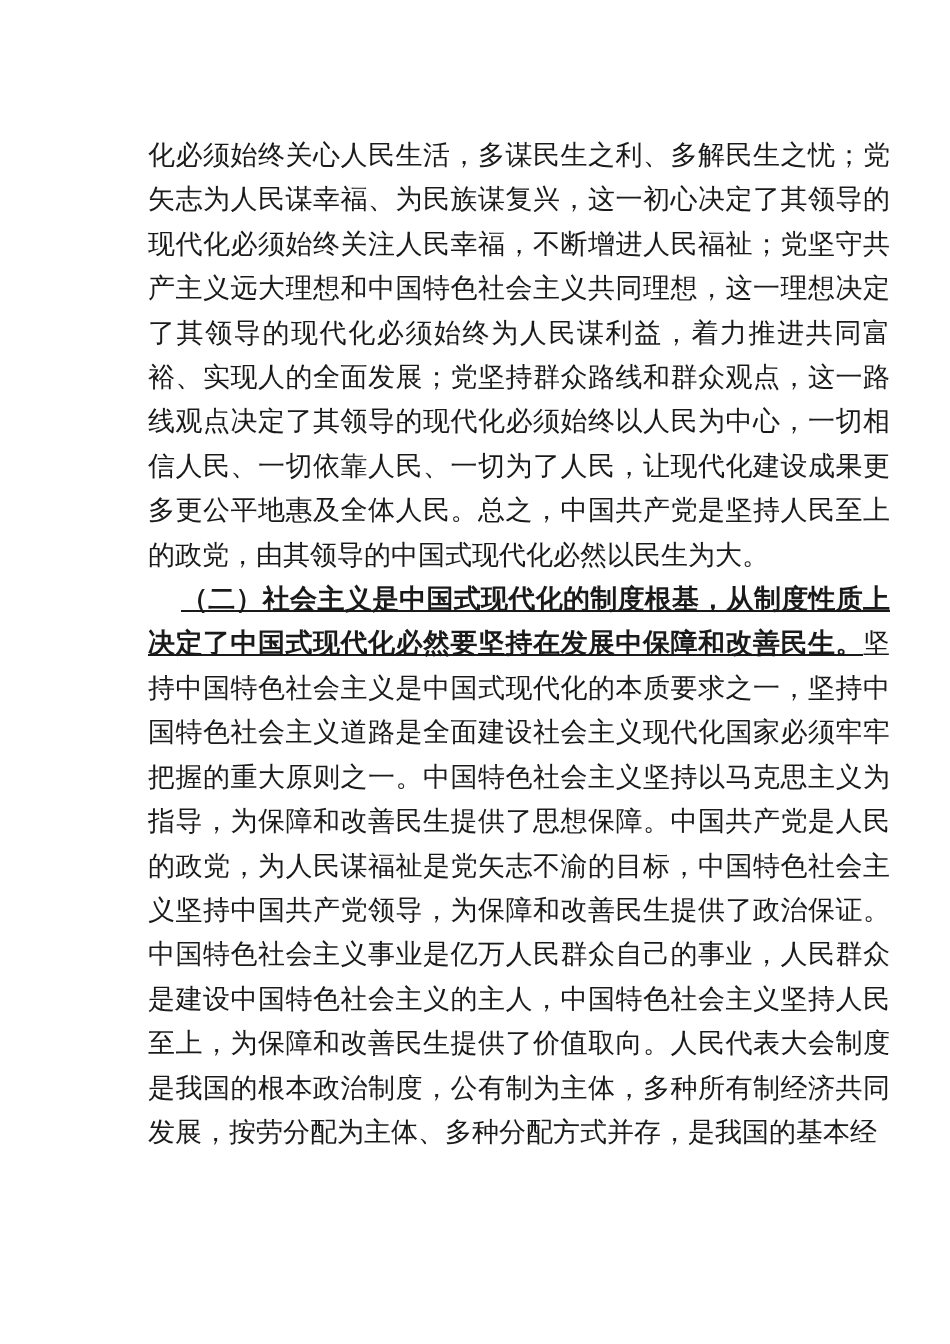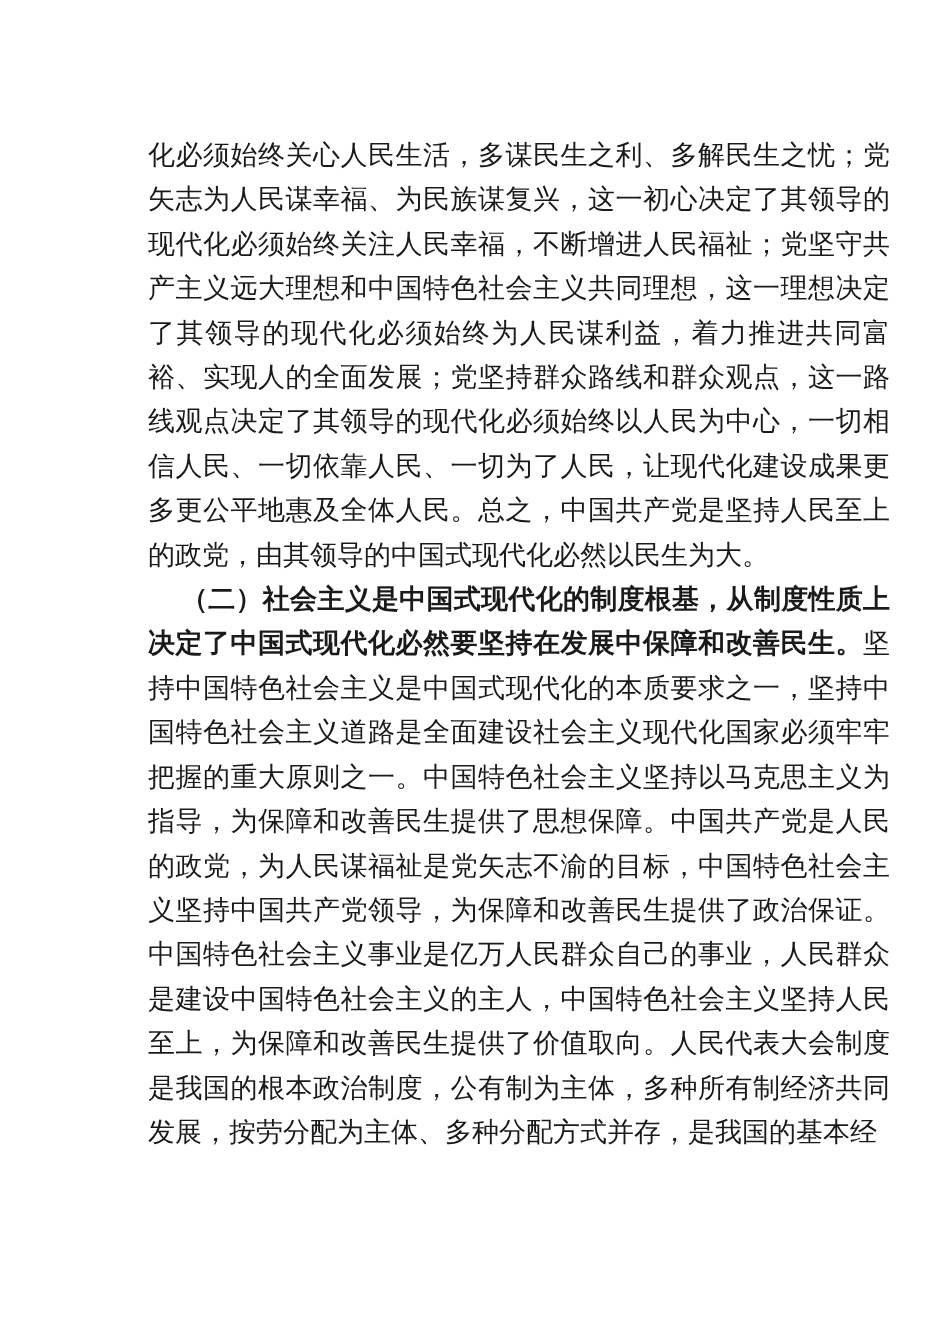--- a/index.html
+++ b/index.html
@@ -35,20 +35,21 @@
   .text-block p {
     margin: 0;
     padding: 0;
     word-break: break-all;
   }
   .para-indent {
     text-indent: 33px;
   }
   .lead-heading {
     font-weight: 700;
+    text-decoration: underline;
   }
 </style>
 </head>
 <body style="background: rgb(255, 255, 255);">
 
 <div class="page">
   <div class="text-block">
     <p>化必须始终关心人民生活，多谋民生之利、多解民生之忧；党矢志为人民谋幸福、为民族谋复兴，这一初心决定了其领导的现代化必须始终关注人民幸福，不断增进人民福祉；党坚守共产主义远大理想和中国特色社会主义共同理想，这一理想决定了其领导的现代化必须始终为人民谋利益，着力推进共同富裕、实现人的全面发展；党坚持群众路线和群众观点，这一路线观点决定了其领导的现代化必须始终以人民为中心，一切相信人民、一切依靠人民、一切为了人民，让现代化建设成果更多更公平地惠及全体人民。总之，中国共产党是坚持人民至上的政党，由其领导的中国式现代化必然以民生为大。</p>
     <p class="para-indent"><strong class="lead-heading">（二）社会主义是中国式现代化的制度根基，从制度性质上决定了中国式现代化必然要坚持在发展中保障和改善民生。</strong><span>坚持中国特色社会主义是中国式现代化的本质要求之一，坚持中国特色社会主义道路是全面建设社会主义现代化国家必须牢牢把握的重大原则之一。中国特色社会主义坚持以马克思主义为指导，为保障和改善民生提供了思想保障。中国共产党是人民的政党，为人民谋福祉是党矢志不渝的目标，中国特色社会主义坚持中国共产党领导，为保障和改善民生提供了政治保证。中国特色社会主义事业是亿万人民群众自己的事业，人民群众是建设中国特色社会主义的主人，中国特色社会主义坚持人民至上，为保障和改善民生提供了价值取向。人民代表大会制度是我国的根本政治制度，公有制为主体，多种所有制经济共同发展，按劳分配为主体、多种分配方式并存，是我国的基本经</span></p>
   </div>

